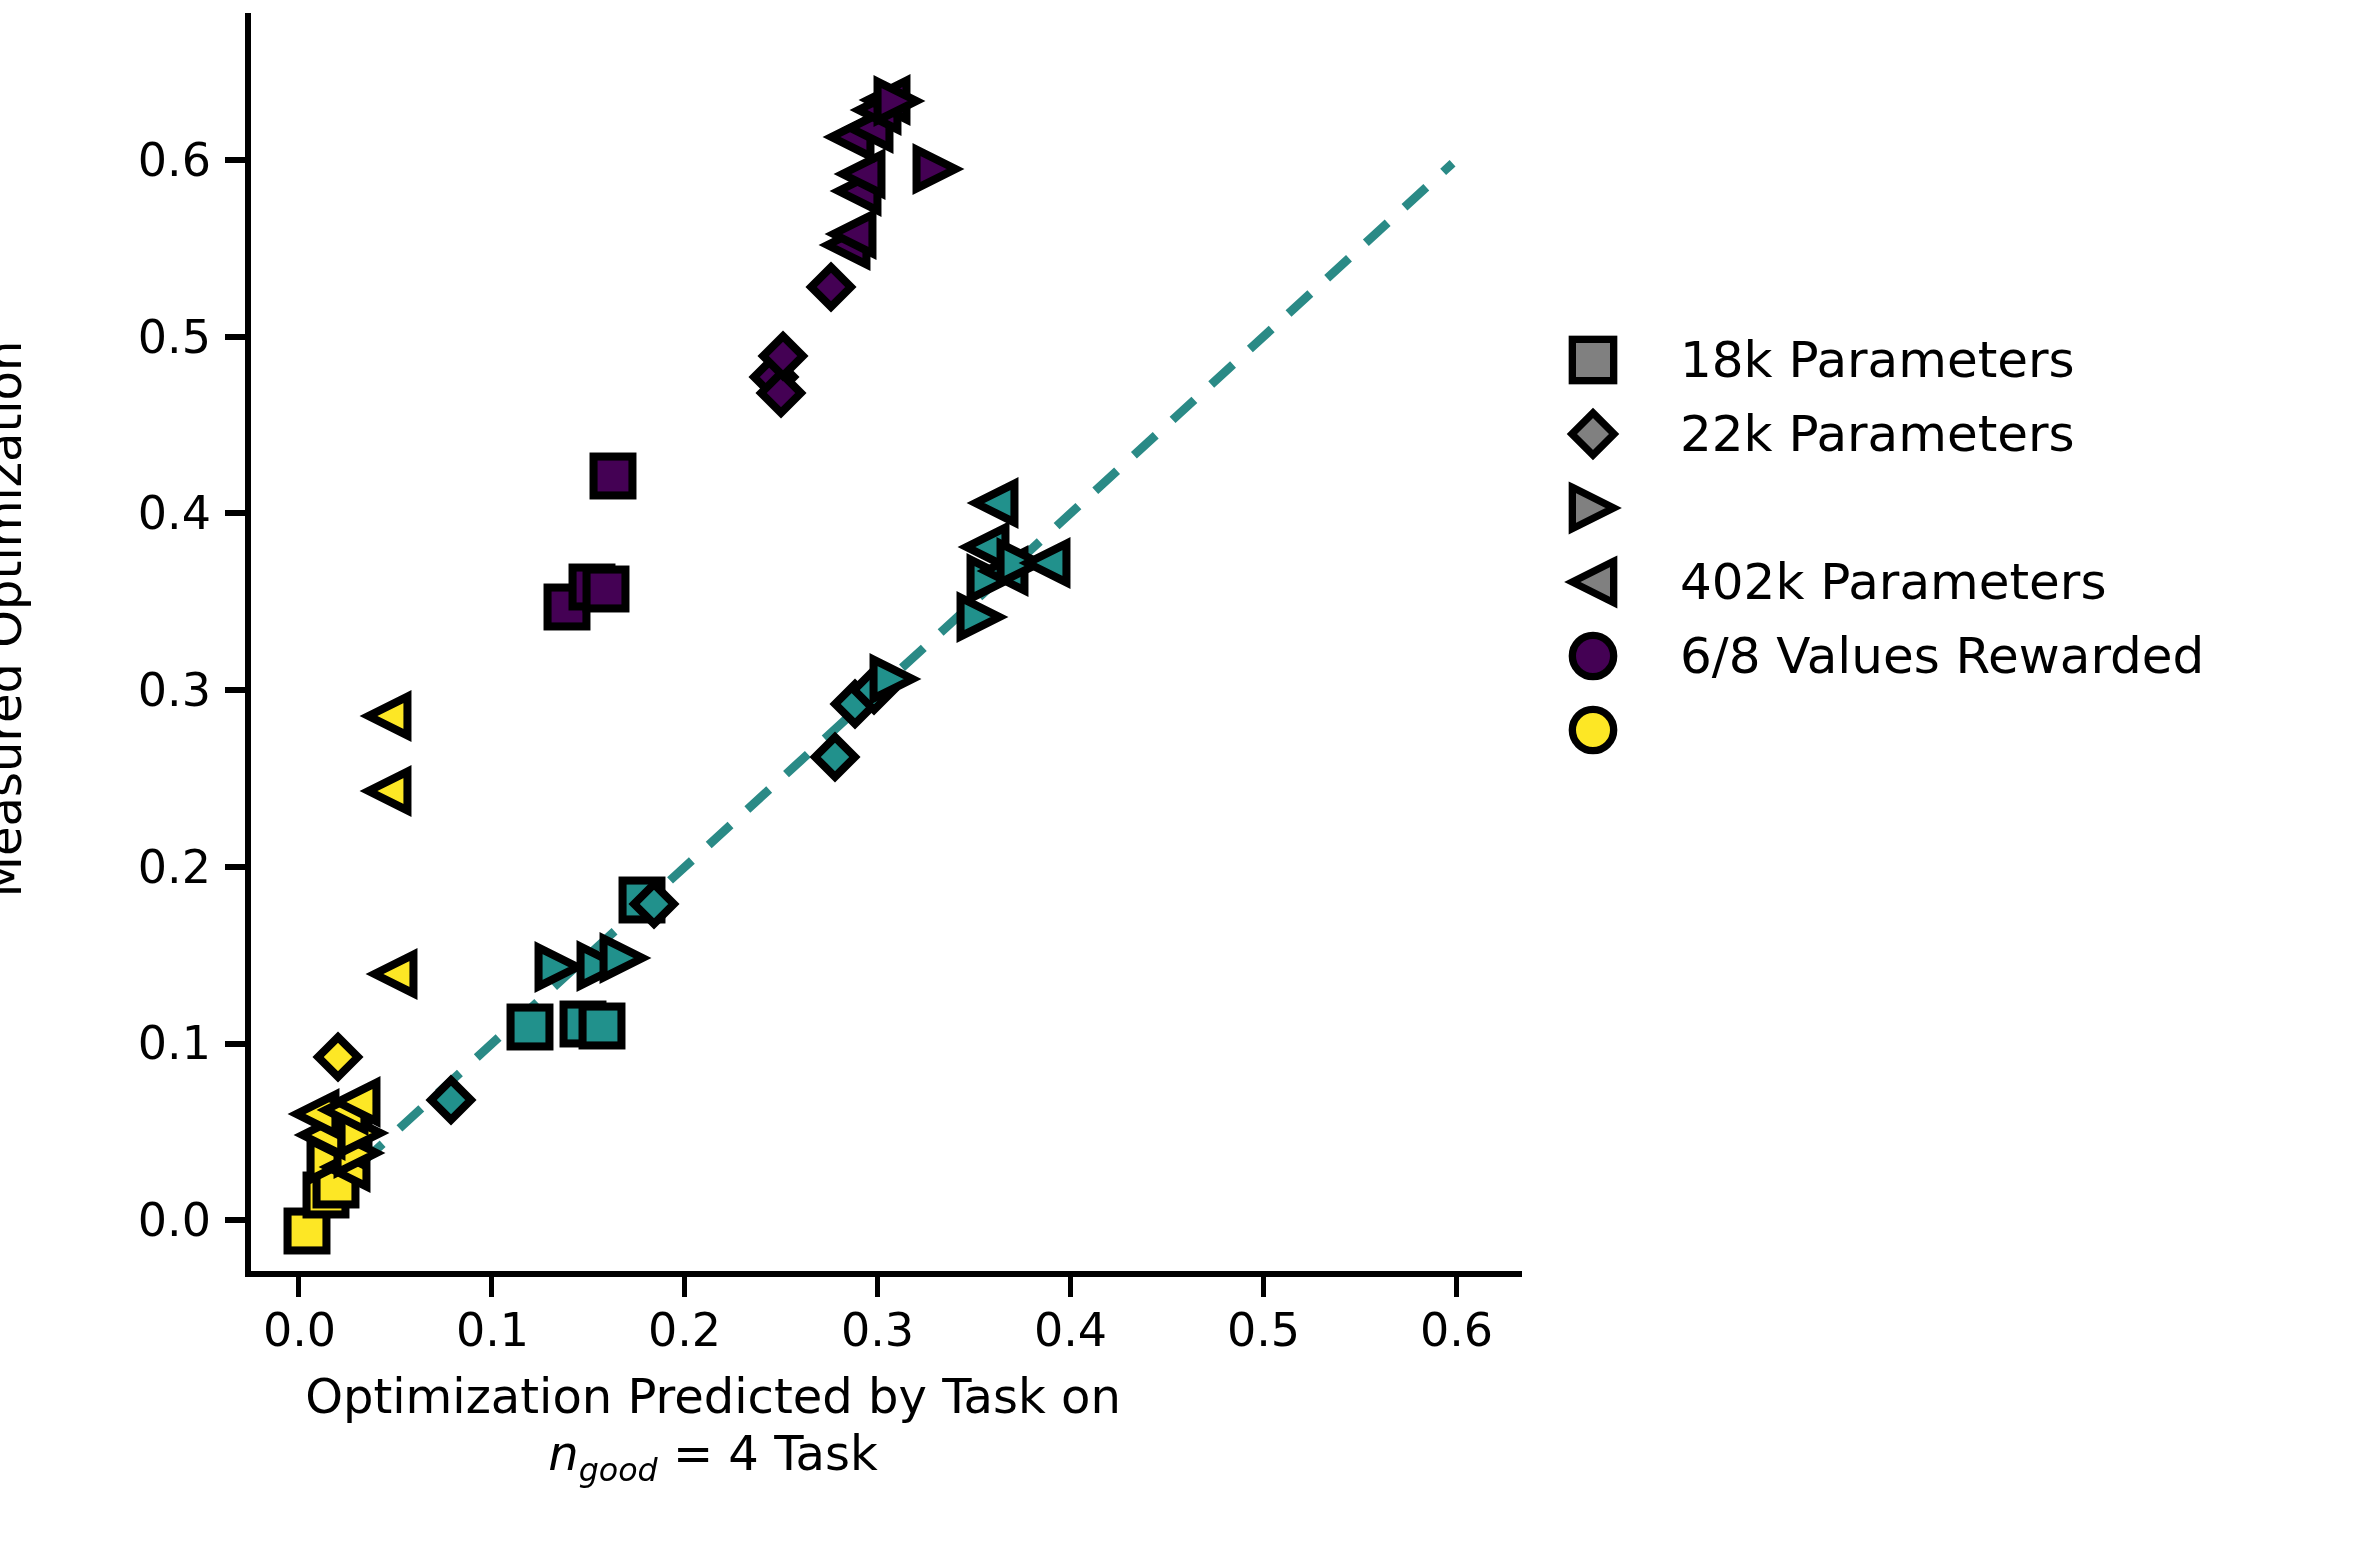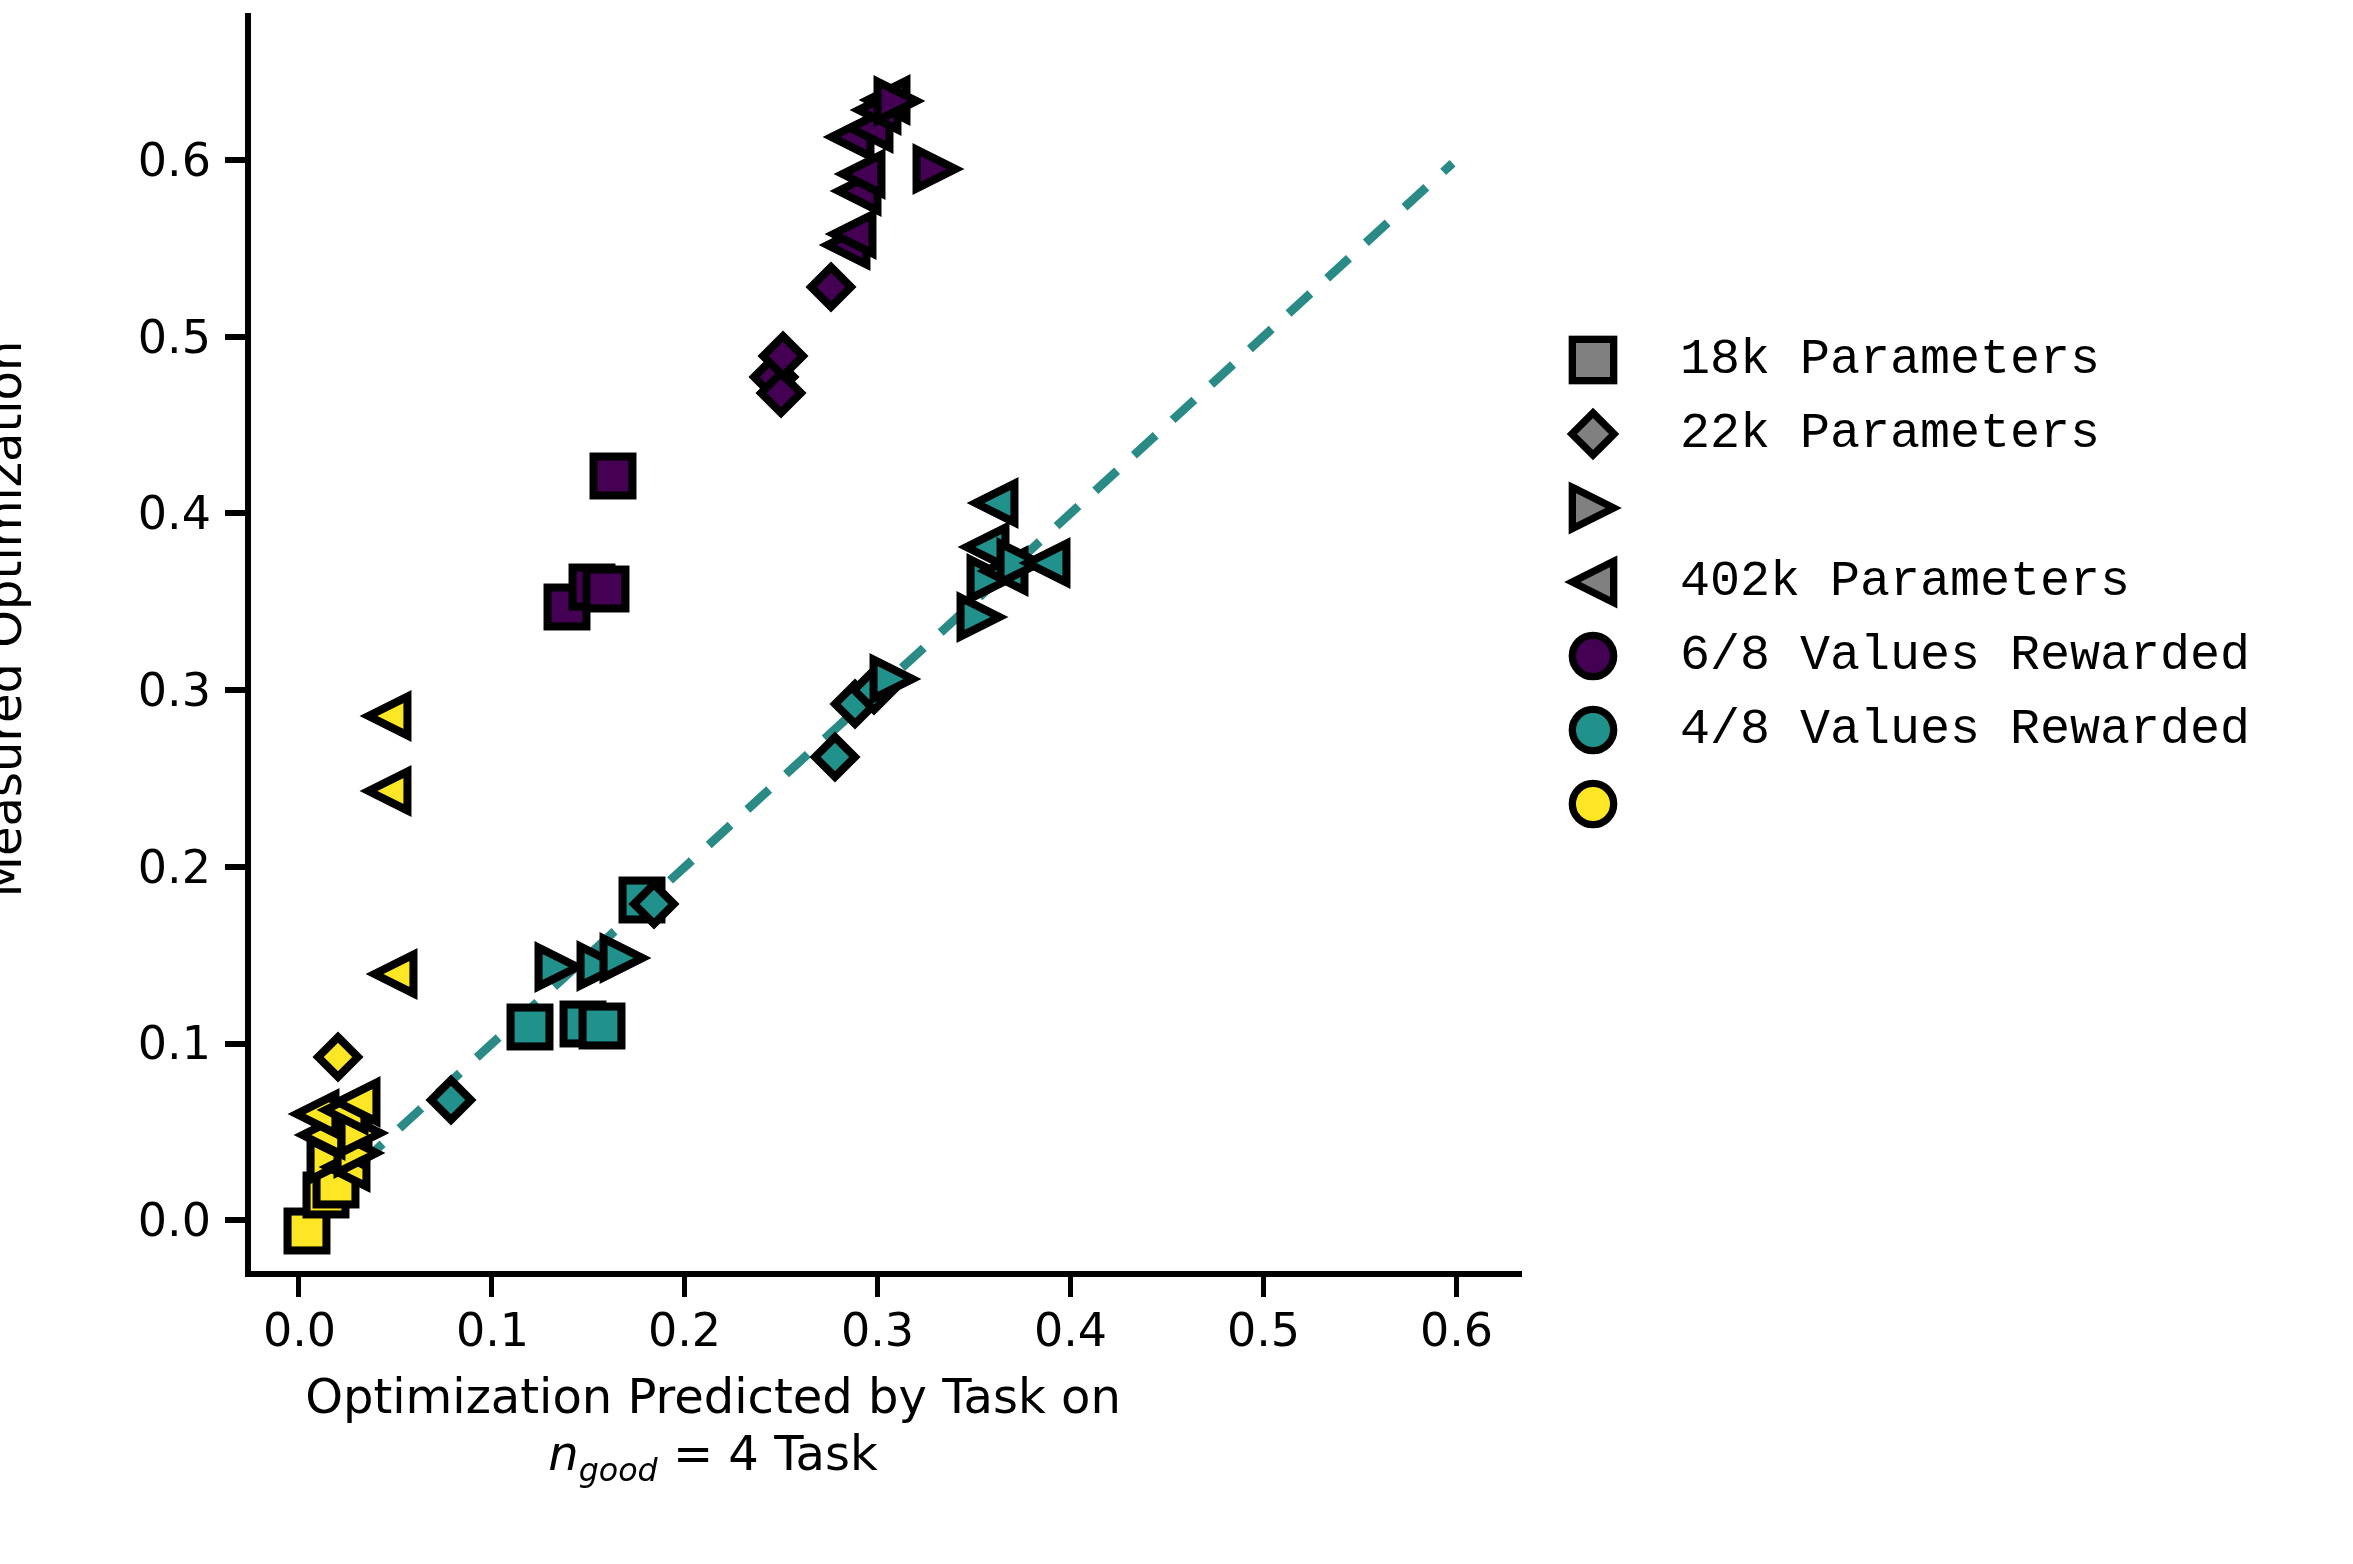--- a/index.html
+++ b/index.html
@@ -30,21 +30,21 @@
 
   
   .pt{position:absolute;transform:translate(-50%,-50%);}
   .pt svg{display:block;overflow:visible;}
 
   
   #yx-line{position:absolute;left:0;top:0;width:1277px;height:1264px;pointer-events:none;}
 
   
   #legend{position:absolute;left:1546px;top:323px;width:793px;}
-  .lg-row{position:relative;height:74px;font-family:Liberation Mono, monospace;}
+  .lg-row{position:relative;height:74px;}
   .lg-mark{position:absolute;left:0;top:0;width:94px;height:74px;}
   .lg-mark svg{position:absolute;left:50%;top:50%;transform:translate(-50%,-50%);overflow:visible;}
   .lg-text{position:absolute;left:134px;top:50%;transform:translateY(-50%);font-size:50px;white-space:nowrap;line-height:1;}
   .lg-text.ital{font-style:italic;}
   .lg-dash{position:absolute;left:0;top:50%;transform:translateY(-50%);}
 </style>
 </head>
 <body>
 
 <div id="stage">
@@ -419,28 +419,20 @@
         <div class="lg-mark">
           <svg width="56" height="56" viewBox="0 0 84 84">
             <circle cx="42" cy="42" r="31" fill="#440154" stroke="#000000" stroke-width="11" stroke-linejoin="miter"></circle>
           </svg>
         </div>
         <div class="lg-text">6/8 Values Rewarded</div>
       </div>
       <div class="lg-row">
         <div class="lg-mark">
           <svg width="56" height="56" viewBox="0 0 84 84">
-            <circle cx="42" cy="42" r="31" fill="#21918c" stroke="#000000" stroke-width="11" stroke-linejoin="miter"></circle>
-          </svg>
-        </div>
-        <div class="lg-text">4/8 Values Rewarded</div>
-      </div>
-      <div class="lg-row">
-        <div class="lg-mark">
-          <svg width="56" height="56" viewBox="0 0 84 84">
             <circle cx="42" cy="42" r="31" fill="#fde725" stroke="#000000" stroke-width="11" stroke-linejoin="miter"></circle>
           </svg>
         </div>
       </div>
     </div>
 
 </div>
 
 
 </body></html>

